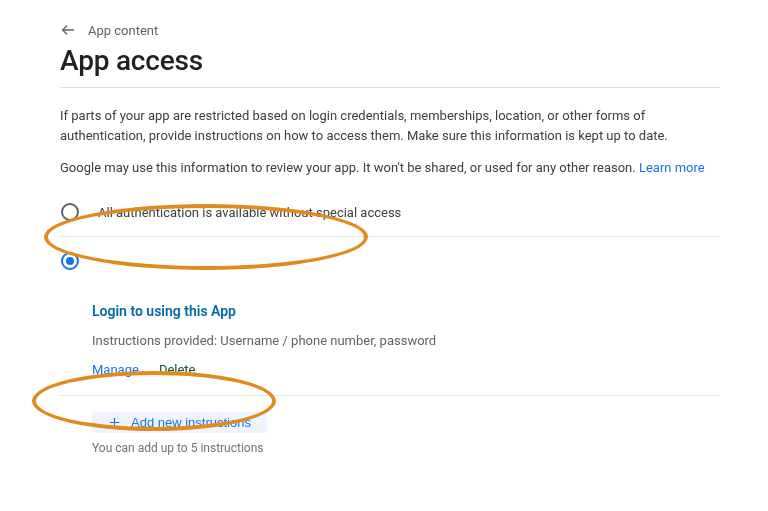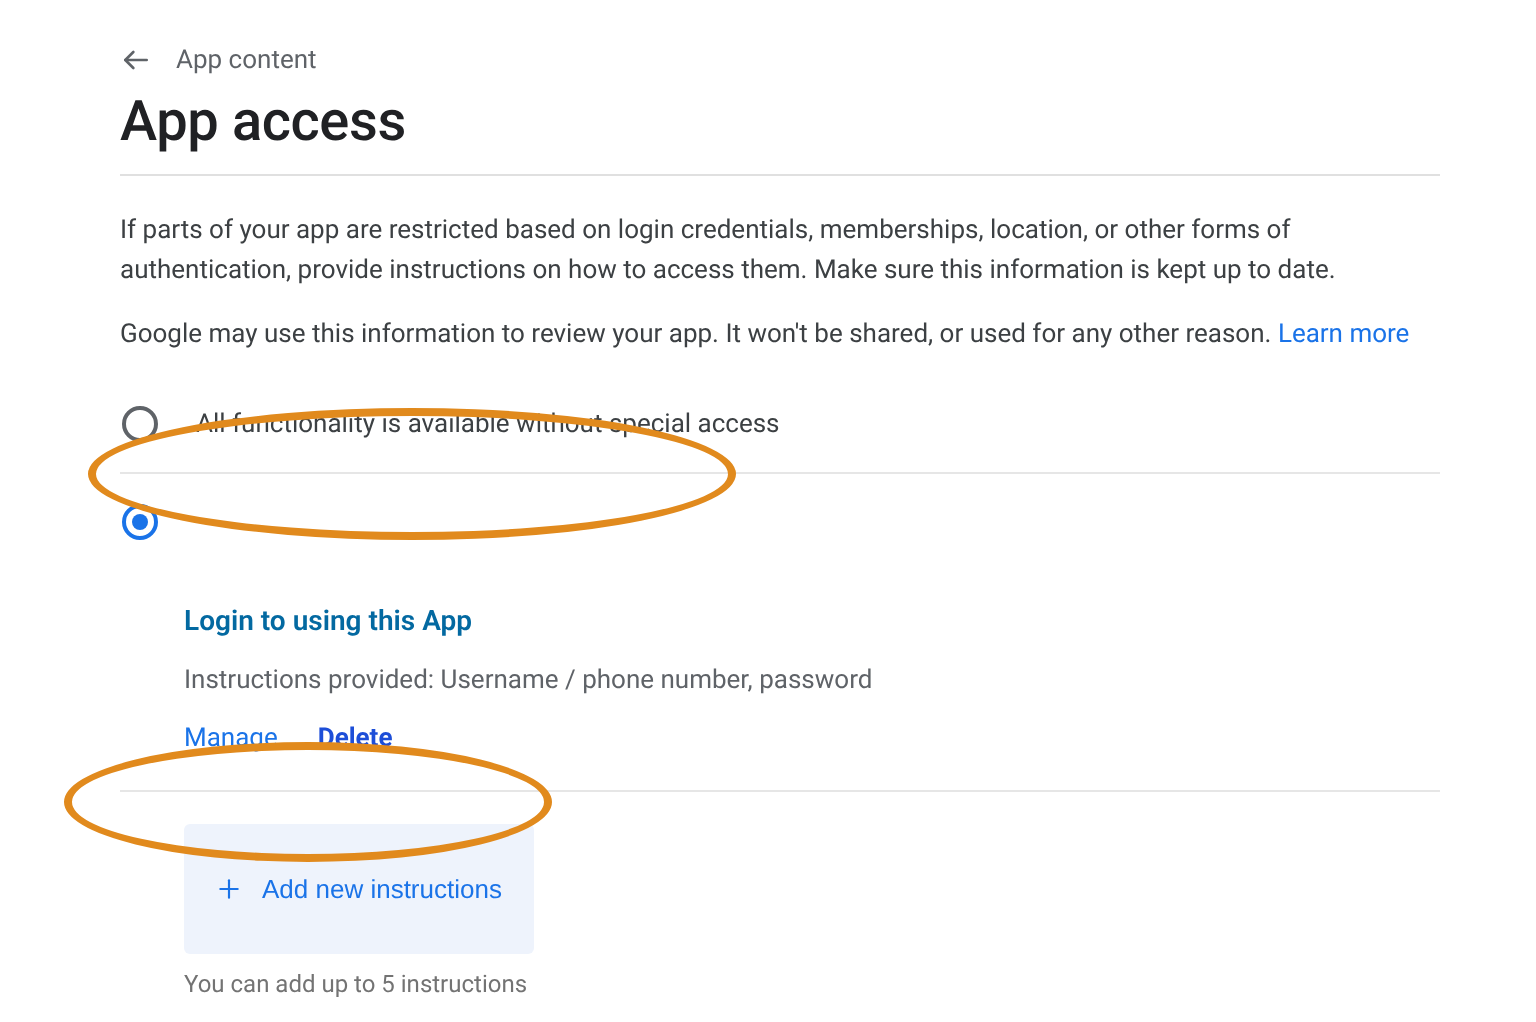--- a/index.html
+++ b/index.html
@@ -85,37 +85,37 @@
       font-size: 13px;
       color: #5f6368;
       margin-bottom: 14px;
     }
     .actions {
       display: flex;
       gap: 20px;
       font-size: 13px;
     }
     .link-primary { color: #1a73e8; font-weight: 400; cursor: pointer; }
-    .link-disabled { color: #1d4ed8; cursor: default; font-weight: bold; }
+    .link-disabled { color: #14532d; cursor: default; }
     .thin-sep {
       border: 0;
       border-top: 1px solid #e6e6e6;
       margin: 18px 0 16px 0;
     }
     .add-btn {
       display: inline-flex;
       align-items: center;
       gap: 10px;
       background: #eef3fc;
       color: #1a73e8;
       font-size: 13px;
       font-weight: 500;
       border: none;
       border-radius: 3px;
-      padding: 25px 16px;
+      padding: 3px 16px;
       cursor: pointer;
       margin-left: 32px;
     }
     .add-btn svg { display: block; }
     .limit {
       margin-left: 32px;
       margin-top: 8px;
       font-size: 12px;
       color: #737373;
     }
@@ -154,21 +154,21 @@
   <p class="intro">If parts of your app are restricted based on login credentials, memberships, location, or other forms of authentication, provide instructions on how to access them. Make sure this information is kept up to date.</p>
   <p class="intro">
     <span>Google may use this information to review your app. It won't be shared, or used for any other reason. </span><a href="#">Learn more</a>
   </p>
 
   <div class="options">
     <div class="option-row">
       <span class="radio">
         <span class="radio-outer"></span>
       </span>
-      <span>All functionality is available without special access</span>
+      <span>All authentication is available without special access</span>
     </div>
 
     <hr class="sep">
 
     <div class="option-row">
       <span class="radio radio-checked">
         <span class="radio-outer">
             <span class="radio-inner"></span>
           </span>
       </span>

